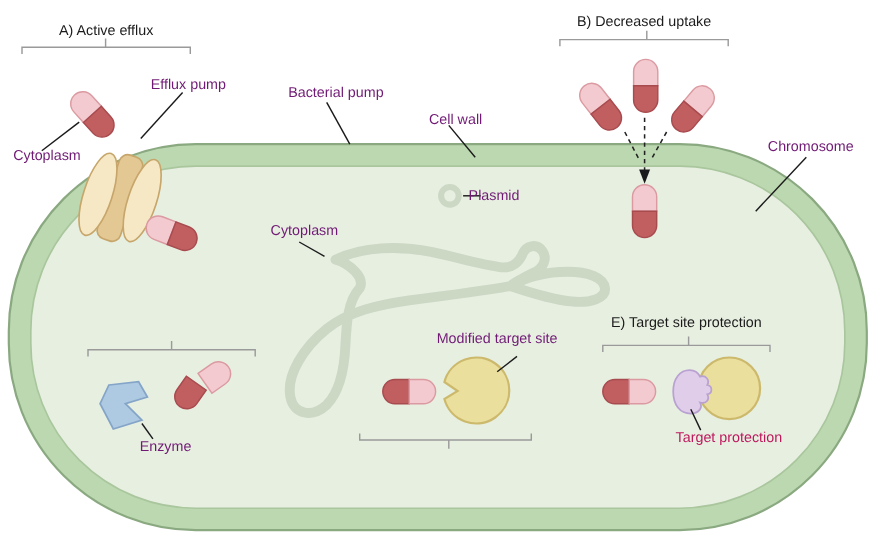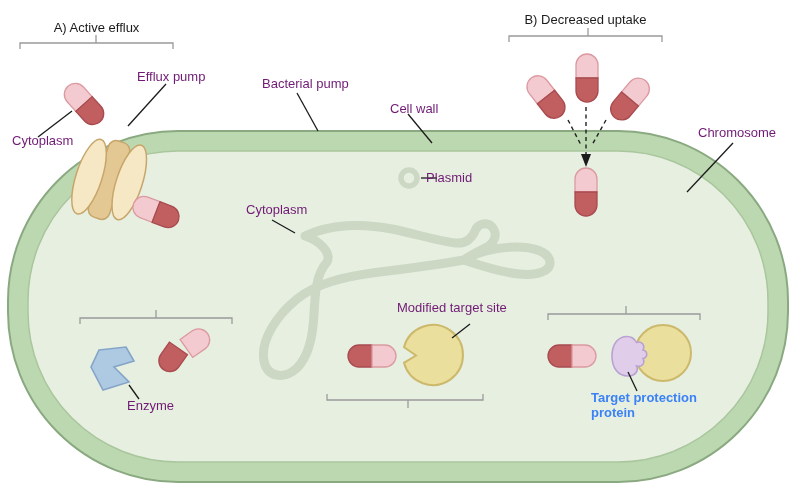--- a/index.html
+++ b/index.html
@@ -1,21 +1,21 @@
 <!DOCTYPE html>
 <html><head>
 <meta charset="utf-8">
 <style>
   html,body{margin:0;padding:0;background:#fff;}
   #stage{position:relative;width:794px;height:494px;background:#ffffff;overflow:hidden;
          font-family:"Liberation Sans", sans-serif;padding-left:15px;}
   #stage svg{position:absolute;left:0;top:0;}
   .lbl{position:absolute;font-size:13px;line-height:14px;color:#701a75;white-space:nowrap;}
   .lbl-c{position:absolute;font-size:13px;line-height:14px;color:#1b1b1b;text-align:center;white-space:nowrap;}
-  .lbl2{position:absolute;font-size:13px;line-height:15px;color:#3b82f6;text-align:left;font-weight:bold;}
+  .lbl2{position:absolute;font-size:13px;line-height:15px;color:#be185d;text-align:right;}
   .lbl2 span{display:block;}
 </style>
 </head>
 <body>
 
 <div id="stage">
 
 <svg width="794" height="494" viewBox="0 0 794 494">
 
   <rect x="8" y="131" width="780" height="351" rx="170" ry="170" fill="#bcd8b0" stroke="#8aa981" stroke-width="2"></rect>
@@ -133,28 +133,28 @@
     <path d="M 272,220 L 295,233"></path>
     <path d="M 470,324 L 452,338"></path>
     <path d="M 129,385 L 139,399"></path>
     <path d="M 628,372 L 637,391"></path>
     <path d="M 421,178 L 437,178"></path>
   </g>
 </svg>
 
 <div class="lbl-c" style="left:20px;top:21px;width:153px">A) Active efflux</div>
 <div class="lbl-c" style="left:509px;top:13px;width:153px">B) Decreased uptake</div>
+<div class="lbl-c" style="left:547px;top:286px;width:154px">E) Target site protection</div>
 
 <div class="lbl" style="left:12px;top:134px">Cytoplasm</div>
 <div class="lbl" style="left:137px;top:70px">Efflux pump</div>
 <div class="lbl" style="left:262px;top:77px">Bacterial pump</div>
 <div class="lbl" style="left:390px;top:102px">Cell wall</div>
 <div class="lbl" style="left:426px;top:171px">Plasmid</div>
 <div class="lbl" style="left:698px;top:126px">Chromosome</div>
 <div class="lbl" style="left:246px;top:203px">Cytoplasm</div>
 <div class="lbl" style="left:397px;top:301px">Modified target site</div>
 <div class="lbl" style="left:127px;top:399px">Enzyme</div>
 <div class="lbl2" style="left:591px;top:390px;width:120px">
   <span>Target protection</span>
-  <span>protein</span>
 </div>
 
 </div>
 
 </body></html>

